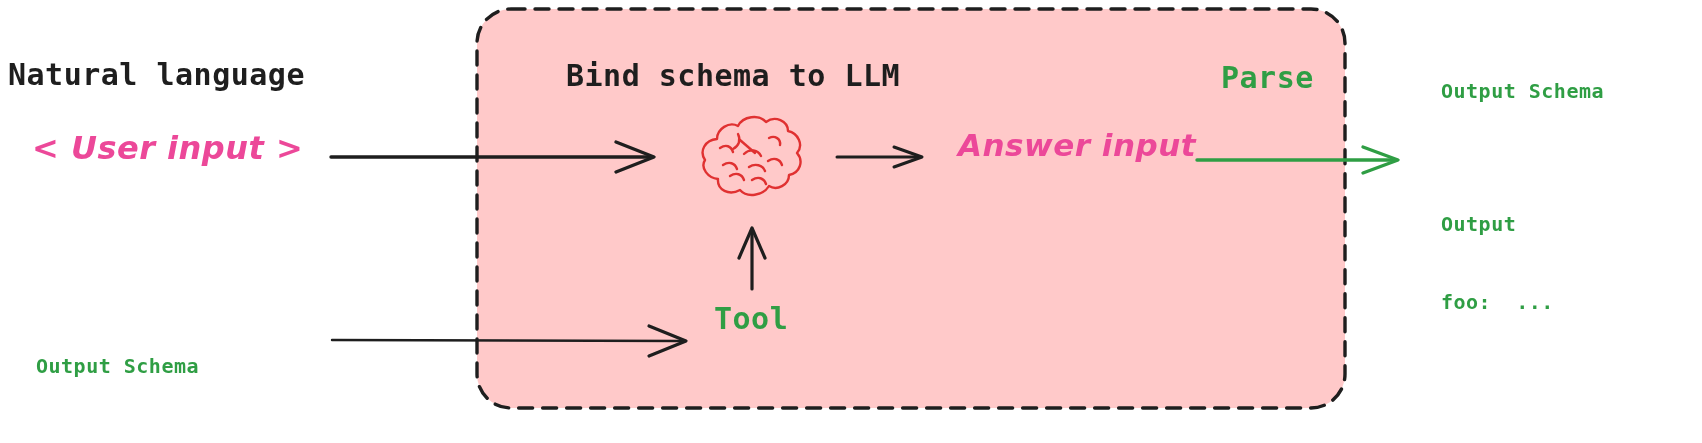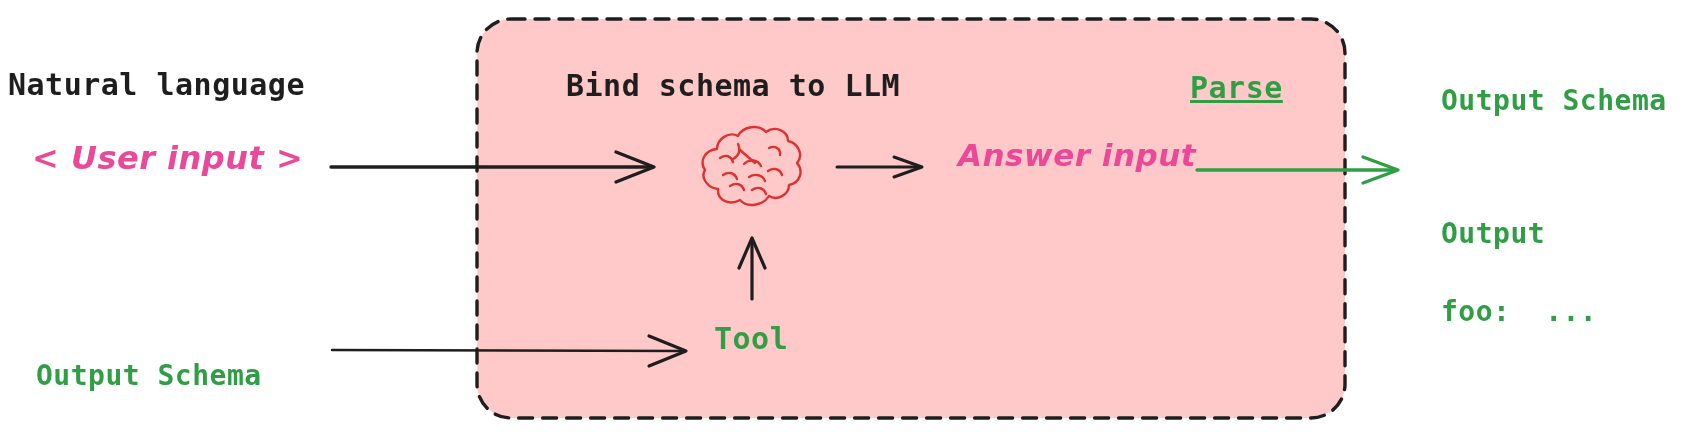--- a/index.html
+++ b/index.html
@@ -3,40 +3,39 @@
 <meta charset="utf-8">
 <style>
   html,body{margin:0;padding:0;background:#ffffff;}
   .canvas{
     position:relative;
     width:1702px;
     height:428px;
     background:#ffffff;
     overflow:hidden;
     font-family:"DejaVu Sans Mono","Liberation Mono",monospace;
-    margin-top:10px;
   }
   .abs{position:absolute;}
   .mono{
     font-family:"DejaVu Sans Mono","Liberation Mono",monospace;
     font-weight:700;
     color:#1e1e1e;
     white-space:pre;
     letter-spacing:0.5px;
   }
   .hand{
     font-family:"DejaVu Sans","Liberation Sans",sans-serif;
     font-style:italic;
     font-weight:600;
     color:#ec4899;
     white-space:pre;
     letter-spacing:0.5px;
   }
   .green{color:#2f9e44;}
-  .schema-block div{line-height:40px;font-size:28px;}
+  .schema-block div{line-height:40px;font-size:20px;}
   svg{display:block;}
   .overlay{pointer-events:none;}
 </style>
 </head>
 <body>
 
 <div class="canvas">
 
   <svg class="abs overlay" width="1702" height="443" viewBox="0 0 1702 443">
 
@@ -81,25 +80,25 @@
       <path d="M48,30 L63,43"></path>
     </g>
   </svg>
 
   <div class="abs mono" style="left:8px;top:57px;font-size:30px;">Natural language</div>
 
   <div class="abs hand" style="left:32px;top:129px;font-size:32px;">&lt; User input &gt;</div>
 
   <div class="abs mono" style="left:566px;top:58px;font-size:30px;">Bind schema to LLM</div>
 
-  <div class="abs mono green" style="left:1190px;top:60px;font-size:30px;text-decoration:underline;">Parse</div>
+  <div class="abs mono green" style="left:1221px;top:60px;font-size:30px;">Parse</div>
 
   <div class="abs hand" style="left:958px;top:127px;font-size:31px;">Answer input</div>
 
-  <div class="abs mono green" style="left:714px;top:311px;font-size:30px;">Tool</div>
+  <div class="abs mono green" style="left:714px;top:301px;font-size:30px;">Tool</div>
 
   <div class="abs mono green schema-block" style="left:36px;top:308px;">
     <div>Output Schema</div>
     <div>foo:  ...</div>
     
   </div>
 
   <div class="abs mono green schema-block" style="left:1441px;top:33px;">
     <div>Output Schema</div>
     <div style="height:17px;"></div>

